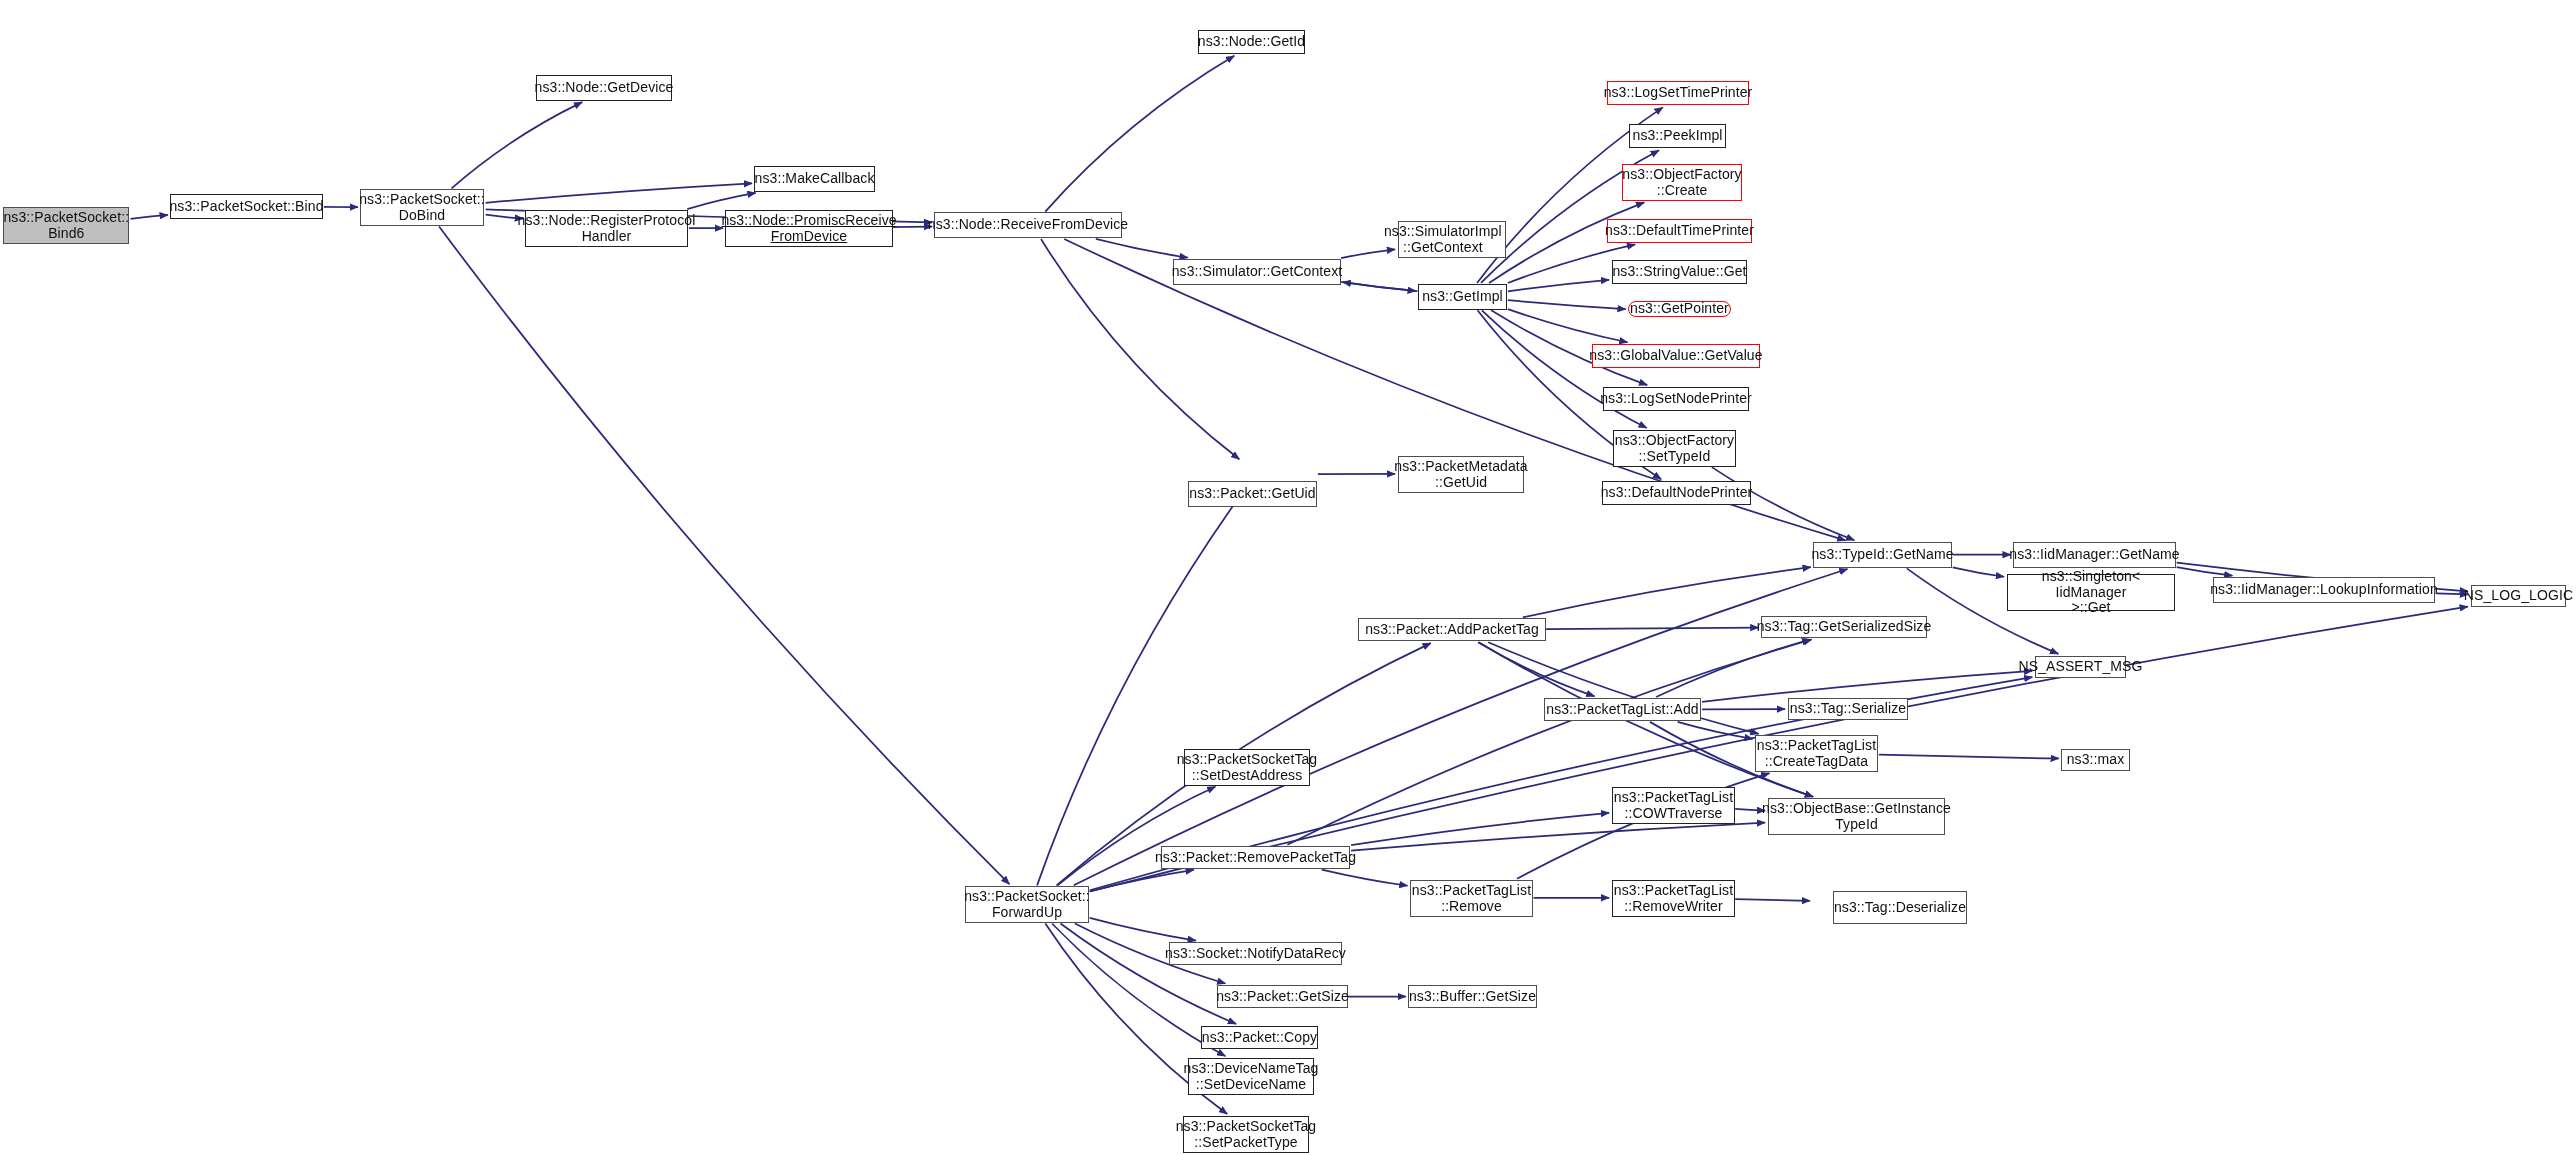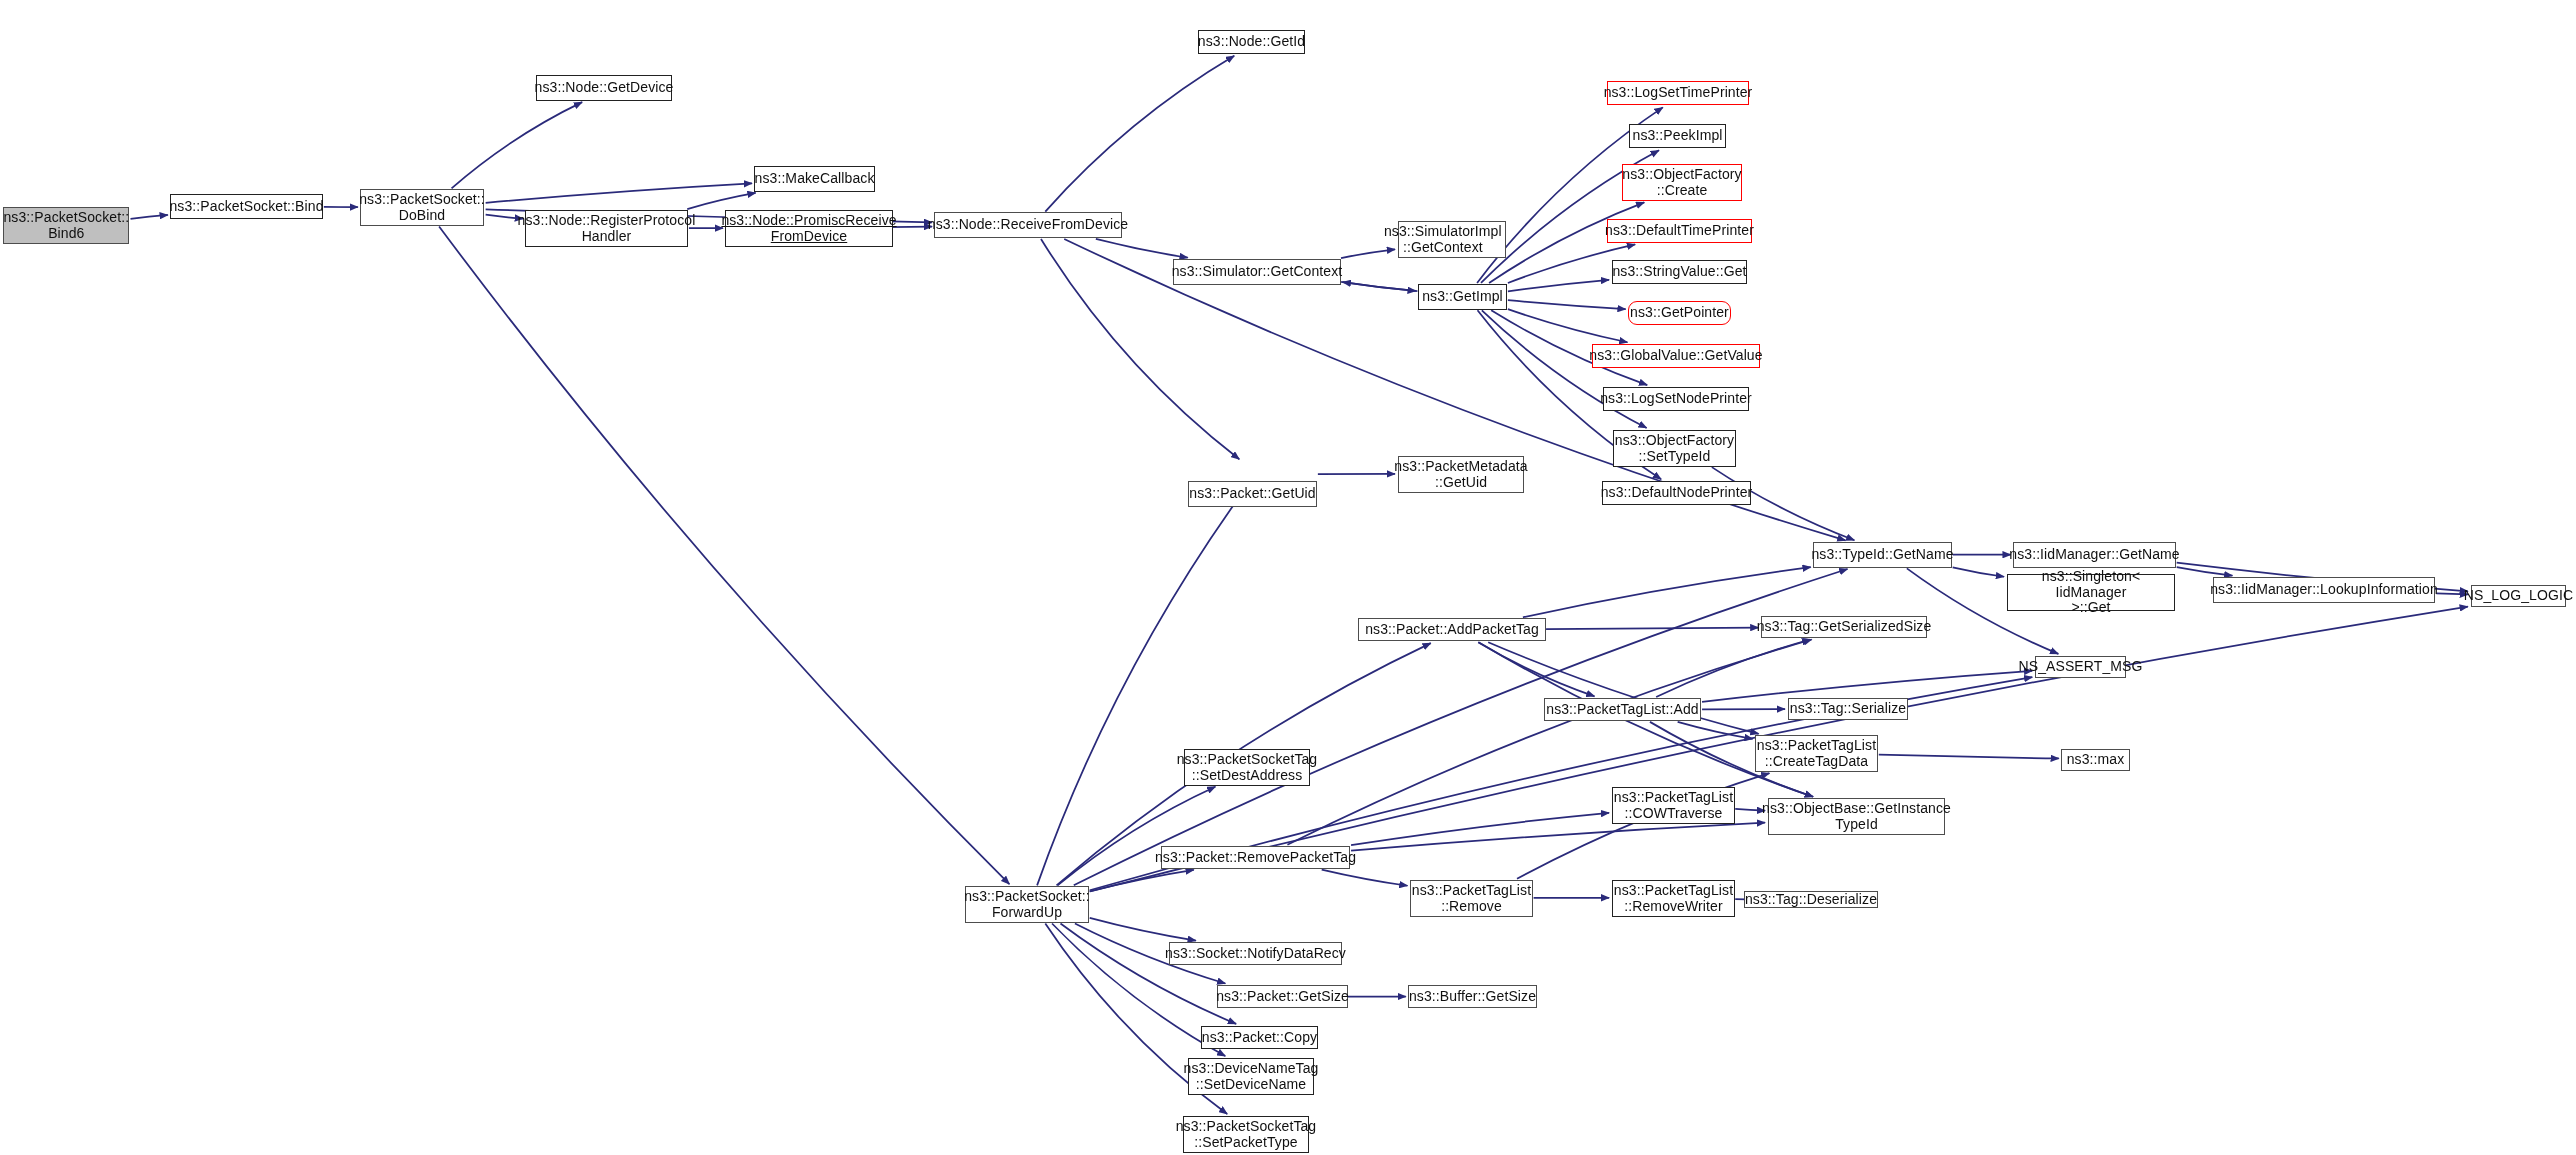--- a/index.html
+++ b/index.html
@@ -145,21 +145,21 @@
     <div class="node red" style="left: 1622px; top: 164px; width: 120px; height: 37px;">
       <span>ns3::ObjectFactory
 ::Create</span>
     </div>
     <div class="node red" style="left: 1607px; top: 219px; width: 145px; height: 24px;">
       <span>ns3::DefaultTimePrinter</span>
     </div>
     <div class="node" style="left: 1612px; top: 260px; width: 135px; height: 24px;">
       <span>ns3::StringValue::Get</span>
     </div>
-    <div class="node red" style="left: 1628px; top: 301px; width: 103px; height: 24px; border-radius: 9px;">
+    <div class="node red" style="left: 1628px; top: 301px; width: 103px; height: 16px; border-radius: 9px;">
       <span>ns3::GetPointer</span>
     </div>
     <div class="node red" style="left: 1592px; top: 344px; width: 168px; height: 24px;">
       <span>ns3::GlobalValue::GetValue</span>
     </div>
     <div class="node" style="left: 1603px; top: 387px; width: 146px; height: 24px;">
       <span>ns3::LogSetNodePrinter</span>
     </div>
     <div class="node" style="left: 1613px; top: 430px; width: 123px; height: 37px;">
       <span>ns3::ObjectFactory
@@ -229,21 +229,21 @@
       <span>ns3::Packet::RemovePacketTag</span>
     </div>
     <div class="node thick" style="left: 1410px; top: 880px; width: 123px; height: 37px;">
       <span>ns3::PacketTagList
 ::Remove</span>
     </div>
     <div class="node" style="left: 1612px; top: 880px; width: 123px; height: 37px;">
       <span>ns3::PacketTagList
 ::RemoveWriter</span>
     </div>
-    <div class="node thick" style="left: 1744px; top: 891px; width: 134px; height: 17px;">
+    <div class="node thick" style="left: 1833px; top: 891px; width: 134px; height: 33px;">
       <span>ns3::Tag::Deserialize</span>
     </div>
     <div class="node thick" style="left: 965px; top: 886px; width: 124px; height: 37px;">
       <span>ns3::PacketSocket::
 ForwardUp</span>
     </div>
     <div class="node thick" style="left: 1169px; top: 942px; width: 173px; height: 23px;">
       <span>ns3::Socket::NotifyDataRecv</span>
     </div>
     <div class="node thick" style="left: 1193px; top: 985px; width: 131px; height: 23px; margin-left: 24px;">

